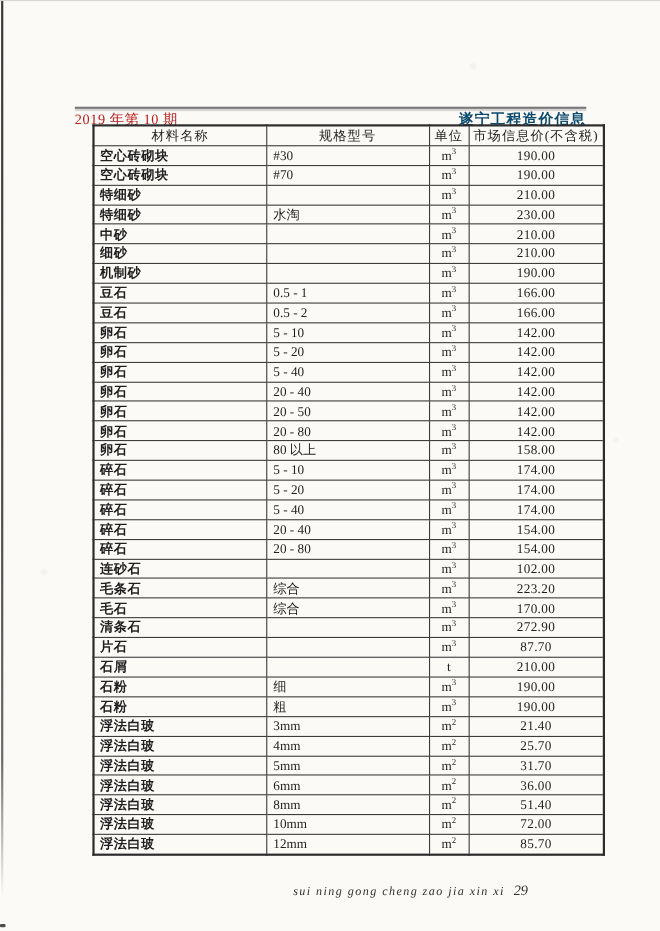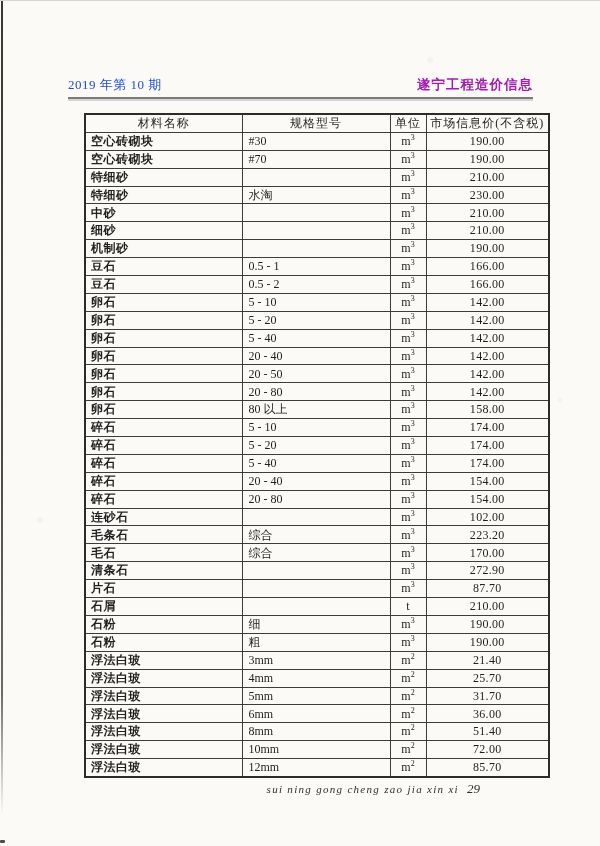--- a/index.html
+++ b/index.html
@@ -15,40 +15,40 @@
   .scan-edge-top{position:absolute;left:0;top:0;width:600px;height:1px;background:#d9d7d2;}
   .scan-speck{position:absolute;left:0;bottom:3px;width:5px;height:3px;background:#4c4c4c;border-radius:1px;}
   .paper-noise{position:absolute;inset:0;pointer-events:none;
     background:
       radial-gradient(circle at 430px 60px, rgba(0,0,0,0.03) 2px, transparent 4px),
       radial-gradient(circle at 40px 520px, rgba(0,0,0,0.03) 2px, transparent 4px),
       radial-gradient(circle at 560px 400px, rgba(0,0,0,0.025) 2px, transparent 4px);}
   
   .running-head{position:absolute;left:68px;top:76px;width:465px;
     display:flex;justify-content:space-between;align-items:baseline;}
-  .issue-label{font-size:13px;letter-spacing:0.5px;color:#1d4ed8;}
-  .journal-title{font-size:13.5px;font-weight:bold;letter-spacing:1px;color:#a21caf;}
+  .issue-label{font-size:13px;letter-spacing:0.5px;color:#b91c1c;}
+  .journal-title{font-size:13.5px;font-weight:bold;letter-spacing:1px;color:#0c4a6e;margin-top:24px;}
   .header-rule{position:absolute;left:68px;top:97px;width:465px;height:2px;
     background:#7a7a7a;box-shadow:0 2px 0 rgba(130,130,130,0.30);}
   
   table.price-table{position:absolute;left:84px;top:113px;width:464px;
     border-collapse:collapse;table-layout:fixed;
     border:2px solid #2c2c2c;}
   .price-table th,.price-table td{
     border:1px solid #3c3c3c;height:16.9px;padding:0 3px;
     font-size:12px;line-height:1.05;font-weight:normal;
     white-space:nowrap;overflow:hidden;}
   .price-table th{text-align:center;letter-spacing:1px;}
   td.cell-name{text-align:left;padding-left:5px;letter-spacing:0.5px;font-weight:bold;}
   td.cell-spec{text-align:left;padding-left:6px;}
   td.cell-unit{text-align:center;padding:0;}
   td.cell-price{text-align:center;letter-spacing:0.3px;}
   .unit-sup{font-size:8px;vertical-align:super;line-height:0;}
   
-  .page-footer{position:absolute;top:781px;left:0;width:480px;text-align:right;
+  .page-footer{position:absolute;top:802px;left:0;width:480px;text-align:right;
     font-style:italic;font-size:11px;letter-spacing:1.3px;color:#2f2f2f;}
   .page-footer .page-number{font-size:13px;letter-spacing:0;padding-left:4px;}
 </style>
 </head>
 <body>
 
 <div class="paper-noise"></div>
 <div class="scan-edge-left"></div>
 <div class="scan-edge-top"></div>
 <div class="scan-speck"></div>

